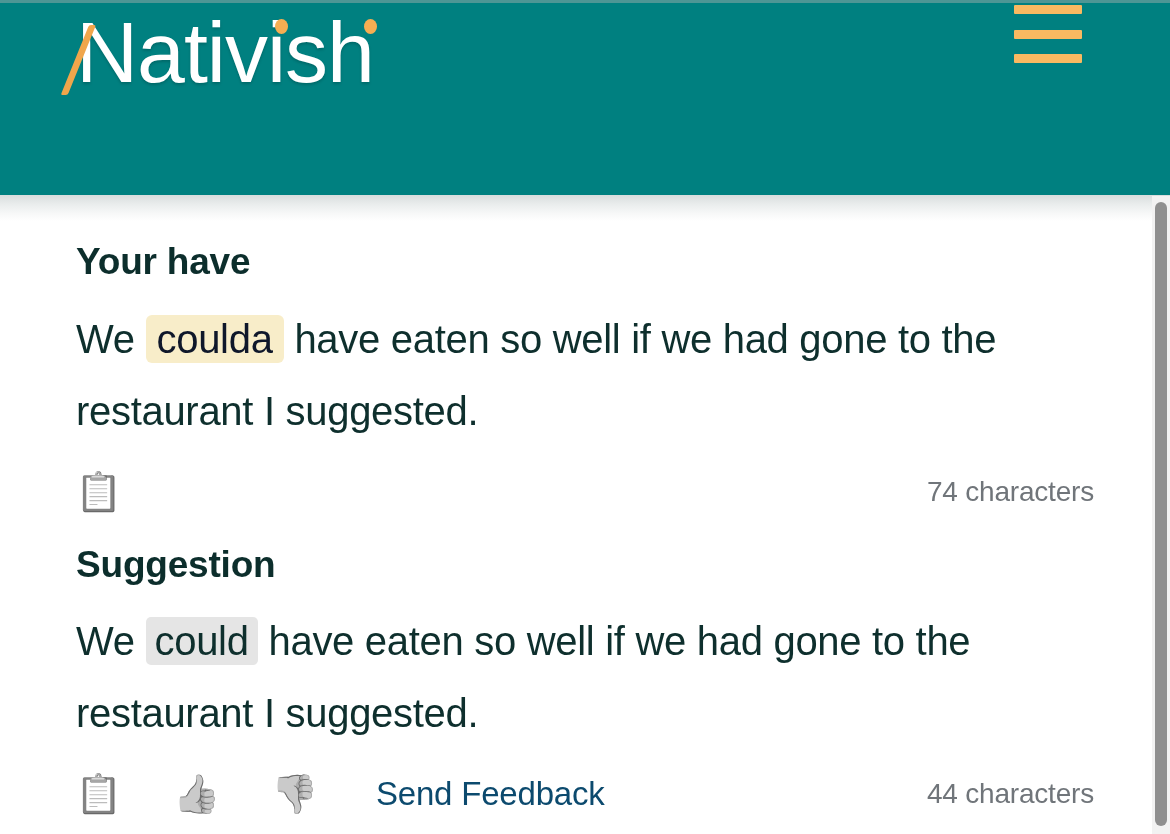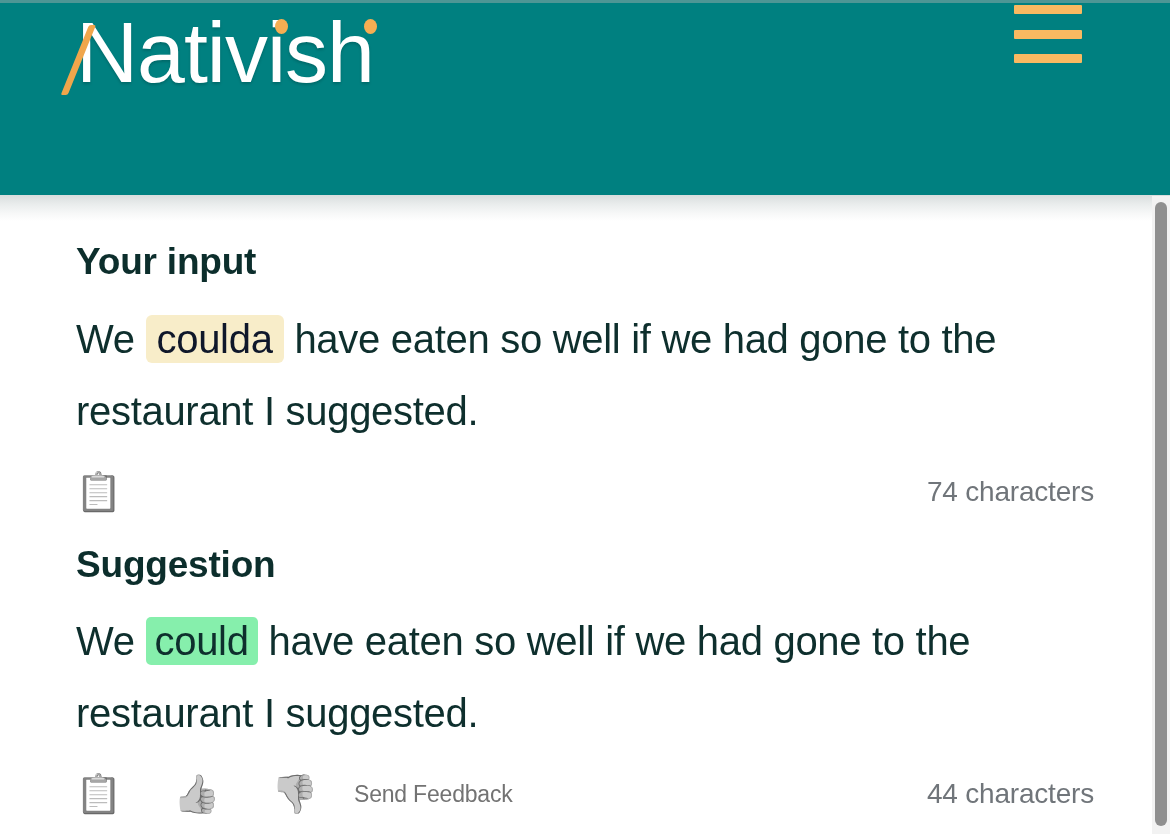--- a/index.html
+++ b/index.html
@@ -137,21 +137,21 @@
     letter-spacing: -0.3px;
     max-width: 1060px;
   }
   .hl-input {
     background: #f8edc9;
     border-radius: 6px;
     padding: 2px 11px;
     color: #0f172a;
   }
   .hl-suggestion {
-    background: #86efac;
+    background: #e5e5e5;
     border-radius: 5px;
     padding: 2px 9px;
     color: #0e2f2d;
   }
 
   .action-row {
     display: flex;
     align-items: center;
     margin-top: 18px;
     height: 54px;
@@ -166,23 +166,23 @@
     filter: grayscale(100%);
     display: inline-flex;
     align-items: center;
     justify-content: center;
     width: 46px;
     height: 46px;
   }
   .icon-btn + .icon-btn { margin-left: 52px; }
 
   .send-feedback {
-    margin-left: 36px;
-    font-size: 23px;
-    color: #737373;
+    margin-left: 58px;
+    font-size: 33px;
+    color: #0c4a6e;
     cursor: pointer;
     letter-spacing: -0.2px;
     white-space: nowrap;
   }
 
   .char-count {
     margin-left: auto;
     font-size: 28px;
     color: #70757a;
     letter-spacing: -0.2px;
@@ -230,21 +230,21 @@
       <span class="bar"></span>
       <span class="bar"></span>
       <span class="bar"></span>
     </button>
   </div>
 
   <div class="header-shadow"></div>
 
   <div class="content">
 
-    <h2 class="section-title">Your input</h2>
+    <h2 class="section-title">Your have</h2>
 
     <p class="sentence"><span>We</span> <span class="hl-input">coulda</span> <span>have eaten so well if we had gone to the restaurant I suggested.</span></p>
 
     <div class="action-row">
       <button class="icon-btn">📋</button>
       <span class="char-count">74 characters</span>
     </div>
 
     <div class="spacer-sm"></div>
 

